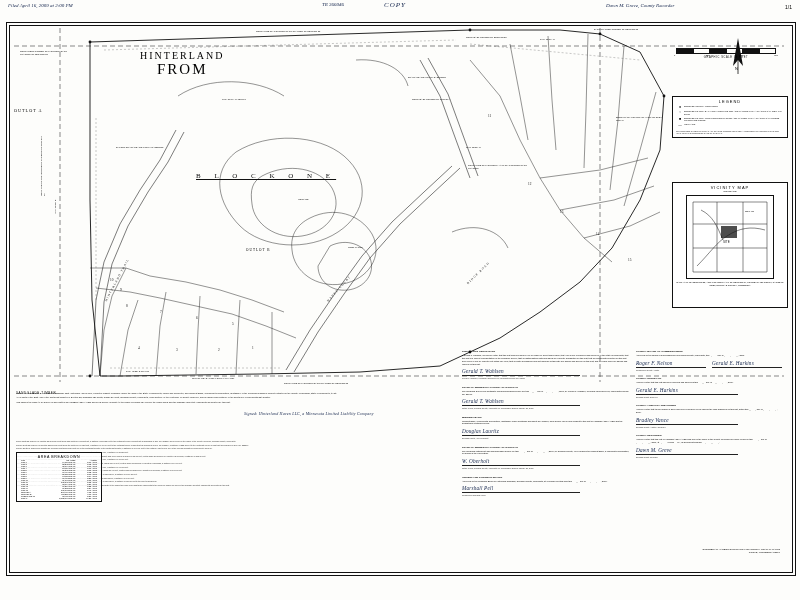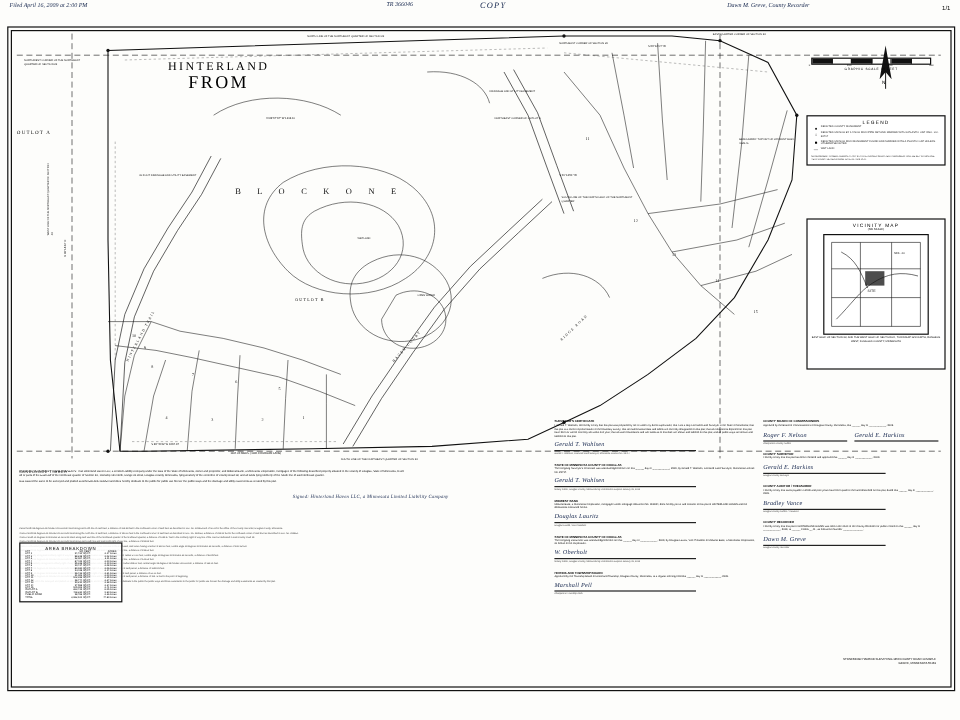--- a/index.html
+++ b/index.html
@@ -173,21 +173,21 @@
   .bearing { position: absolute; font-size: 2.3px; color: #111; }
 </style>
 </head>
 <body>
 
 <div id="plat-sheet">
 
   <div id="top-margin">
     <div class="abs hand" style="left:8px; top:3px; font-size:5px;">Filed April 16, 2009 at 2:00 PM</div>
     <div class="abs hand" style="left:322px; top:2px; font-size:5px;">TR 366046</div>
-    <div class="abs hand" style="left:400px; top:1px; font-size:7px; letter-spacing:1px;text-align:center;">COPY</div>
+    <div class="abs hand" style="left:384px; top:1px; font-size:7px; letter-spacing:1px;text-align:center;">COPY</div>
     <div class="abs hand" style="left:606px; top:3px; font-size:5px;">Dawn M. Greve, County Recorder</div>
     <div class="abs" id="sheet-no" style="right:8px; top:4px; font-size:5px;">1/1</div>
   </div>
 
   <div id="border-outer"></div>
   <div id="border-inner"></div>
 
   <svg class="layer" viewBox="0 0 800 600">
     <g fill="none" stroke="#111" stroke-width="0.9">
 
@@ -330,21 +330,21 @@
           <path d="M14,14 C26,20 30,30 36,44"></path>
         </g>
         <rect x="34" y="30" width="16" height="12" fill="#111" opacity="0.75"></rect>
       </svg>
       <div class="abs" style="left:36px; top:44px; font-size:3px; color:#111;">SITE</div>
       <div class="abs" style="left:58px; top:14px; font-size:2.4px; color:#111;">SEC. 23</div>
     </div>
     <div class="cap">EAST HALF OF SECTION 23, AND THE WEST HALF OF SECTION 24, TOWNSHIP 121 NORTH, RANGE 26 WEST, DOUGLAS COUNTY, MINNESOTA</div>
   </div>
 
-  <div class="blocklbl" style="left:196px; top:156px;">B L O C K    O N E</div>
+  <div class="blocklbl" style="left:196px; top:172px;text-decoration:underline;">B L O C K    O N E</div>
 
   <div class="outlot" style="left:14px; top:108px;">OUTLOT A</div>
   <div class="outlot" style="left:246px; top:248px; font-size:3.4px;">OUTLOT B</div>
 
   <div class="lotnum" style="left:252px; top:346px;">1</div>
   <div class="lotnum" style="left:218px; top:348px;">2</div>
   <div class="lotnum" style="left:176px; top:348px;">3</div>
   <div class="lotnum" style="left:138px; top:346px;">4</div>
   <div class="lotnum" style="left:232px; top:322px;">5</div>
   <div class="lotnum" style="left:196px; top:316px;">6</div>

